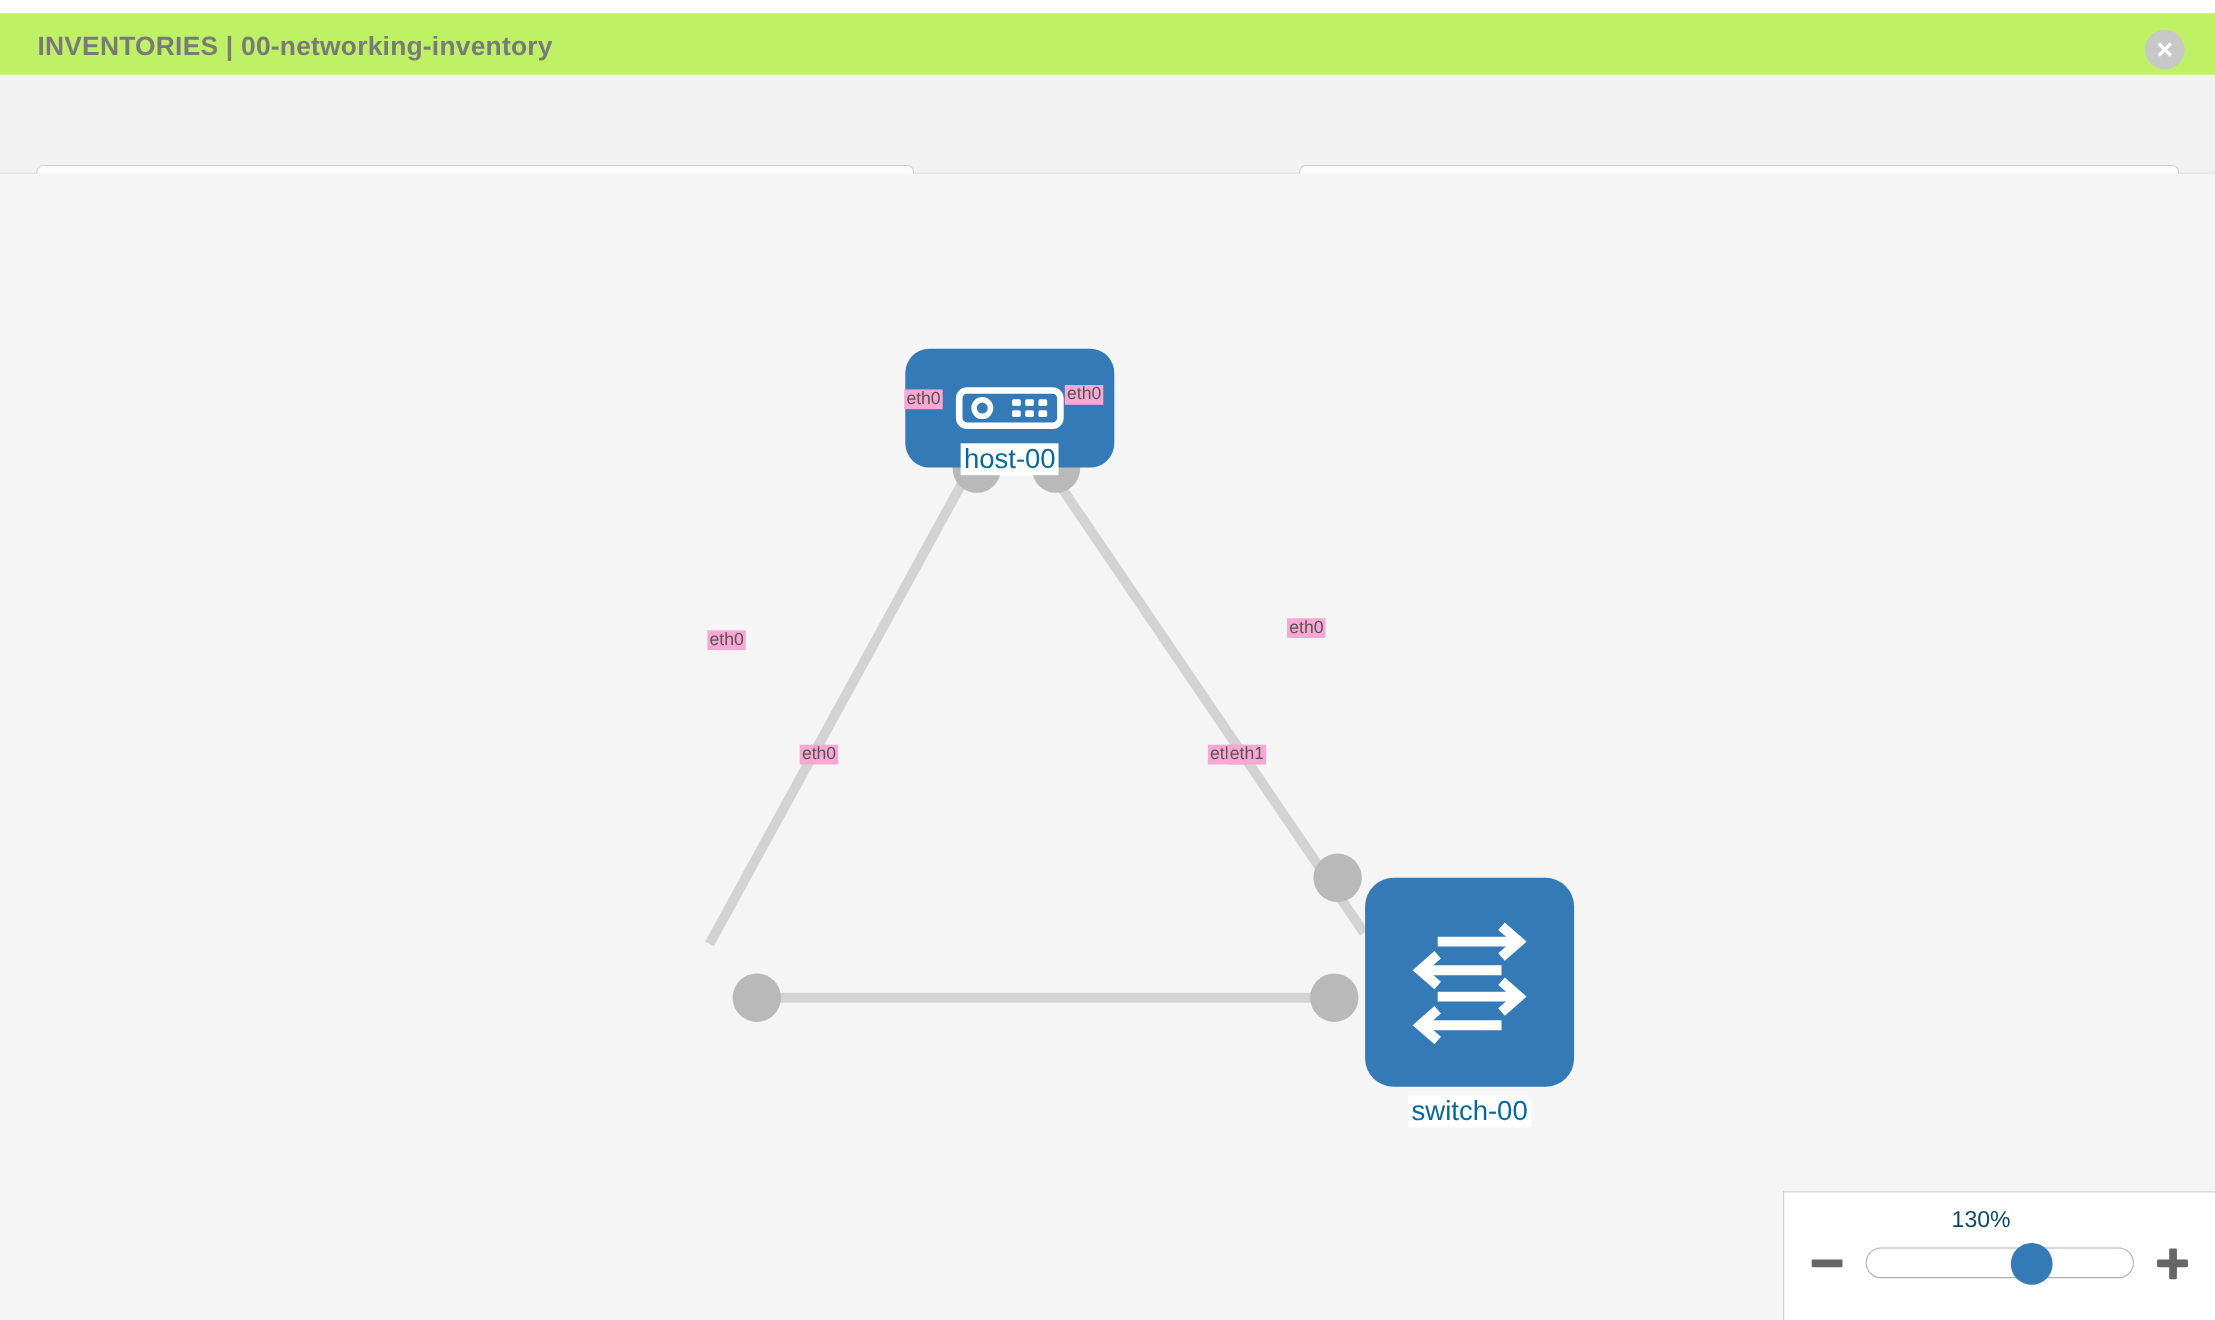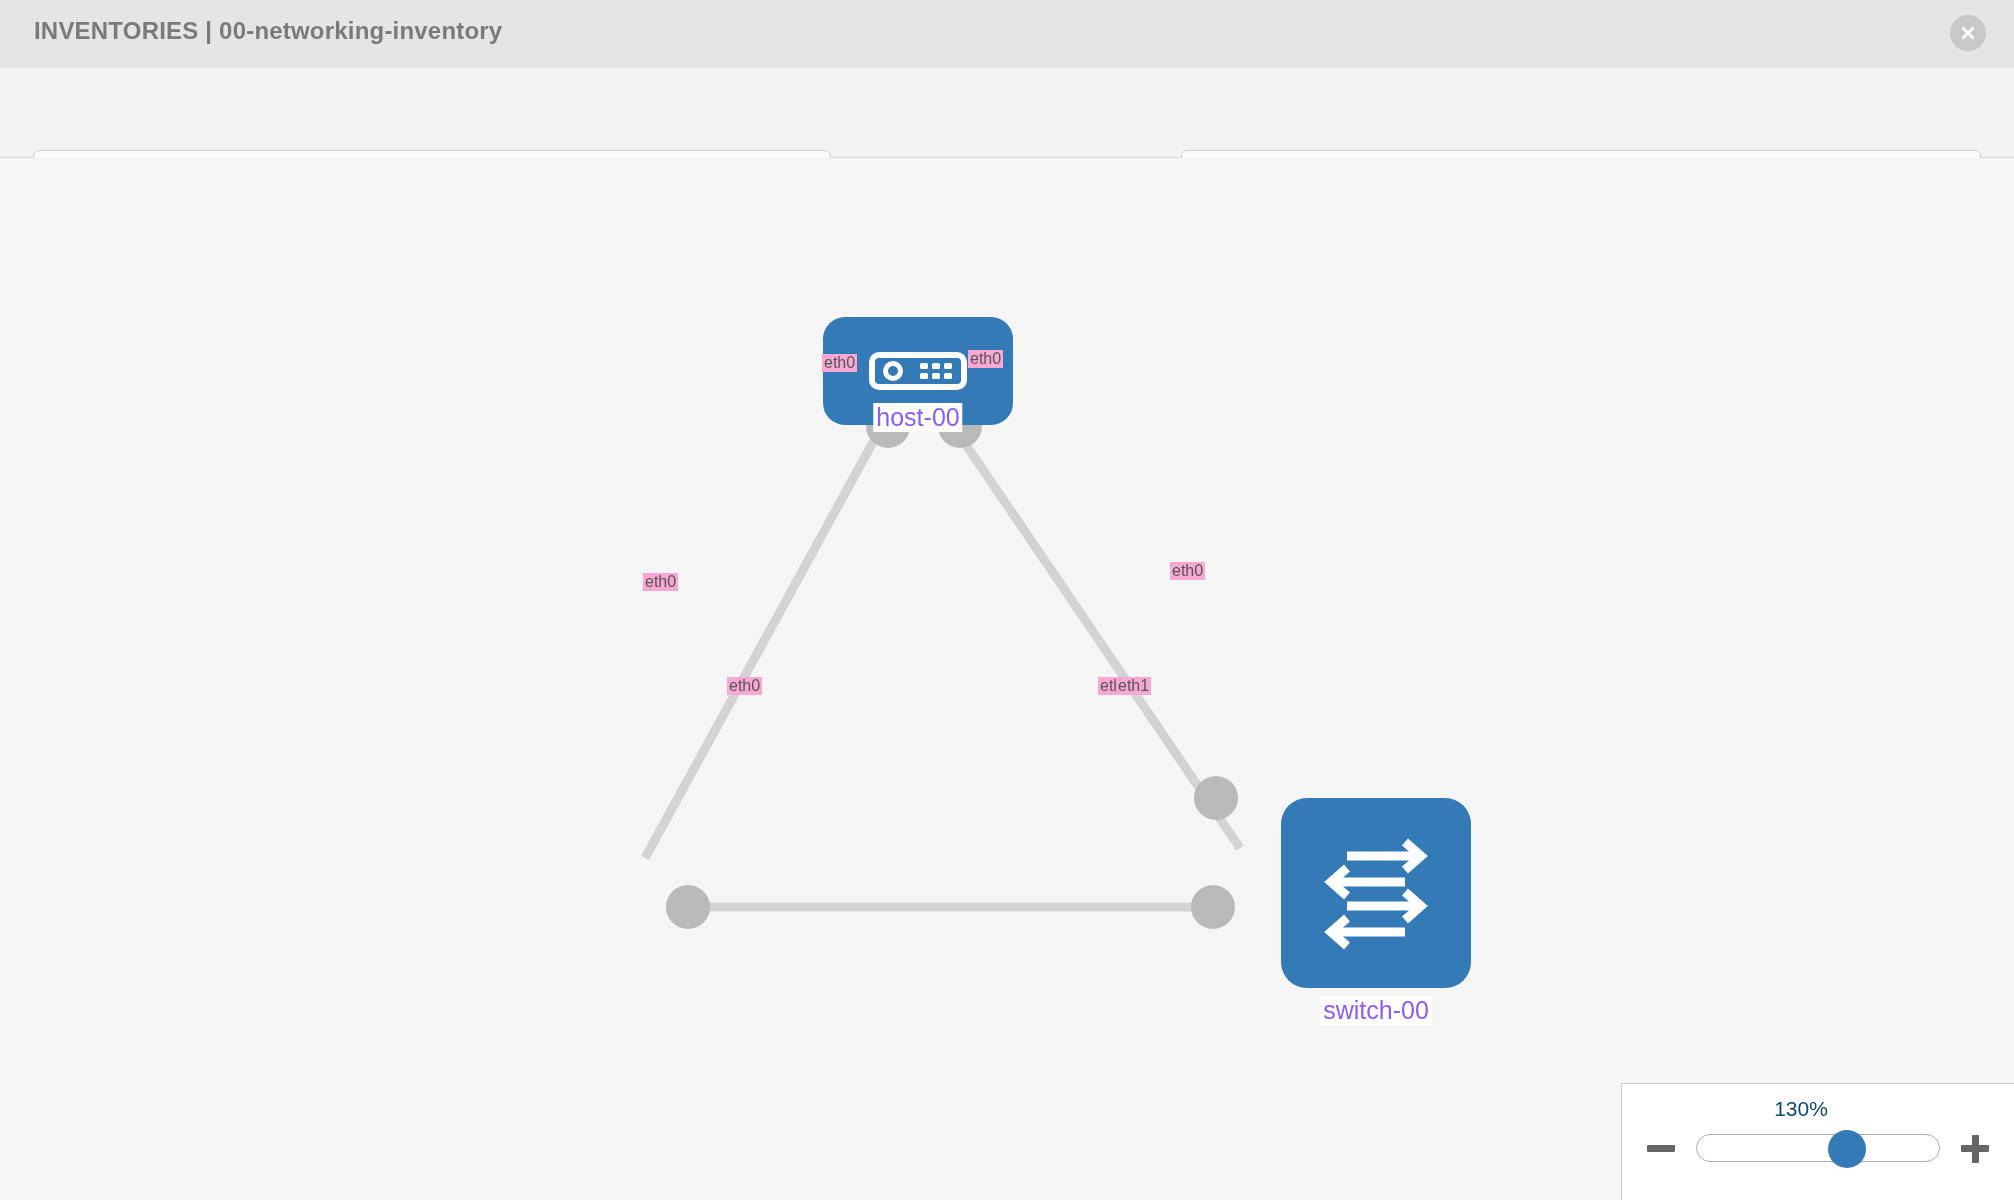--- a/index.html
+++ b/index.html
@@ -6,22 +6,22 @@
   html, body {
     width: 2014px; height: 1200px;
     background: #ffffff;
     font-family: "Liberation Sans", sans-serif;
     overflow: hidden;
   }
   .app { position: relative; width: 2014px; height: 1200px; background: #ffffff; }
 
   
   .header {
-    position: absolute; left: 0; top: 0; width: 2014px; height: 83px;
-    background: #e5e5e5;
+    position: absolute; left: 0; top: 12px; width: 2014px; height: 83px;
+    background: #bef264;
     border-bottom: 1px solid #e3e3e3;
   }
   .page-title {
     position: absolute; left: 34px; top: 17px;
     font-size: 24px; font-weight: bold; color: #7a7a7a;
     letter-spacing: 0.2px; white-space: nowrap;
   }
   .close-btn {
     position: absolute; right: 28px; top: 15px;
     width: 36px; height: 36px; border-radius: 50%;
@@ -76,39 +76,39 @@
 
   
   .node { position: absolute; }
   .node-shape {
     position: absolute; left: 0; top: 0;
     background: #337ab7;
     display: flex; align-items: center; justify-content: center;
   }
   .node-label {
     position: absolute;
-    font-size: 25px; color: #8b5cf6;
+    font-size: 25px; color: #0369a1;
     background: #ffffff;
     white-space: nowrap;
     padding: 0 3px;
     left: 50%; transform: translateX(-50%);
   }
 
   
   #node-host { left: 823px; top: 159px; width: 190px; height: 108px; }
   #node-host .node-shape { width: 190px; height: 108px; border-radius: 22px; }
   #node-host .node-label { top: 86px; }
 
   
   #node-router { left: 495px; top: 653px; width: 192px; height: 192px; }
   #node-router .node-shape { width: 192px; height: 192px; border-radius: 50%; }
   #node-router .node-label { top: 200px; }
 
   
-  #node-switch { left: 1281px; top: 640px; width: 190px; height: 196px; }
+  #node-switch { left: 1241px; top: 640px; width: 190px; height: 196px; }
   #node-switch .node-shape { width: 190px; height: 190px; border-radius: 26px; }
   #node-switch .node-label { top: 198px; }
 
   
   .handle {
     position: absolute; width: 44px; height: 44px; border-radius: 50%;
     background: #b9b9b9;
   }
 
   

